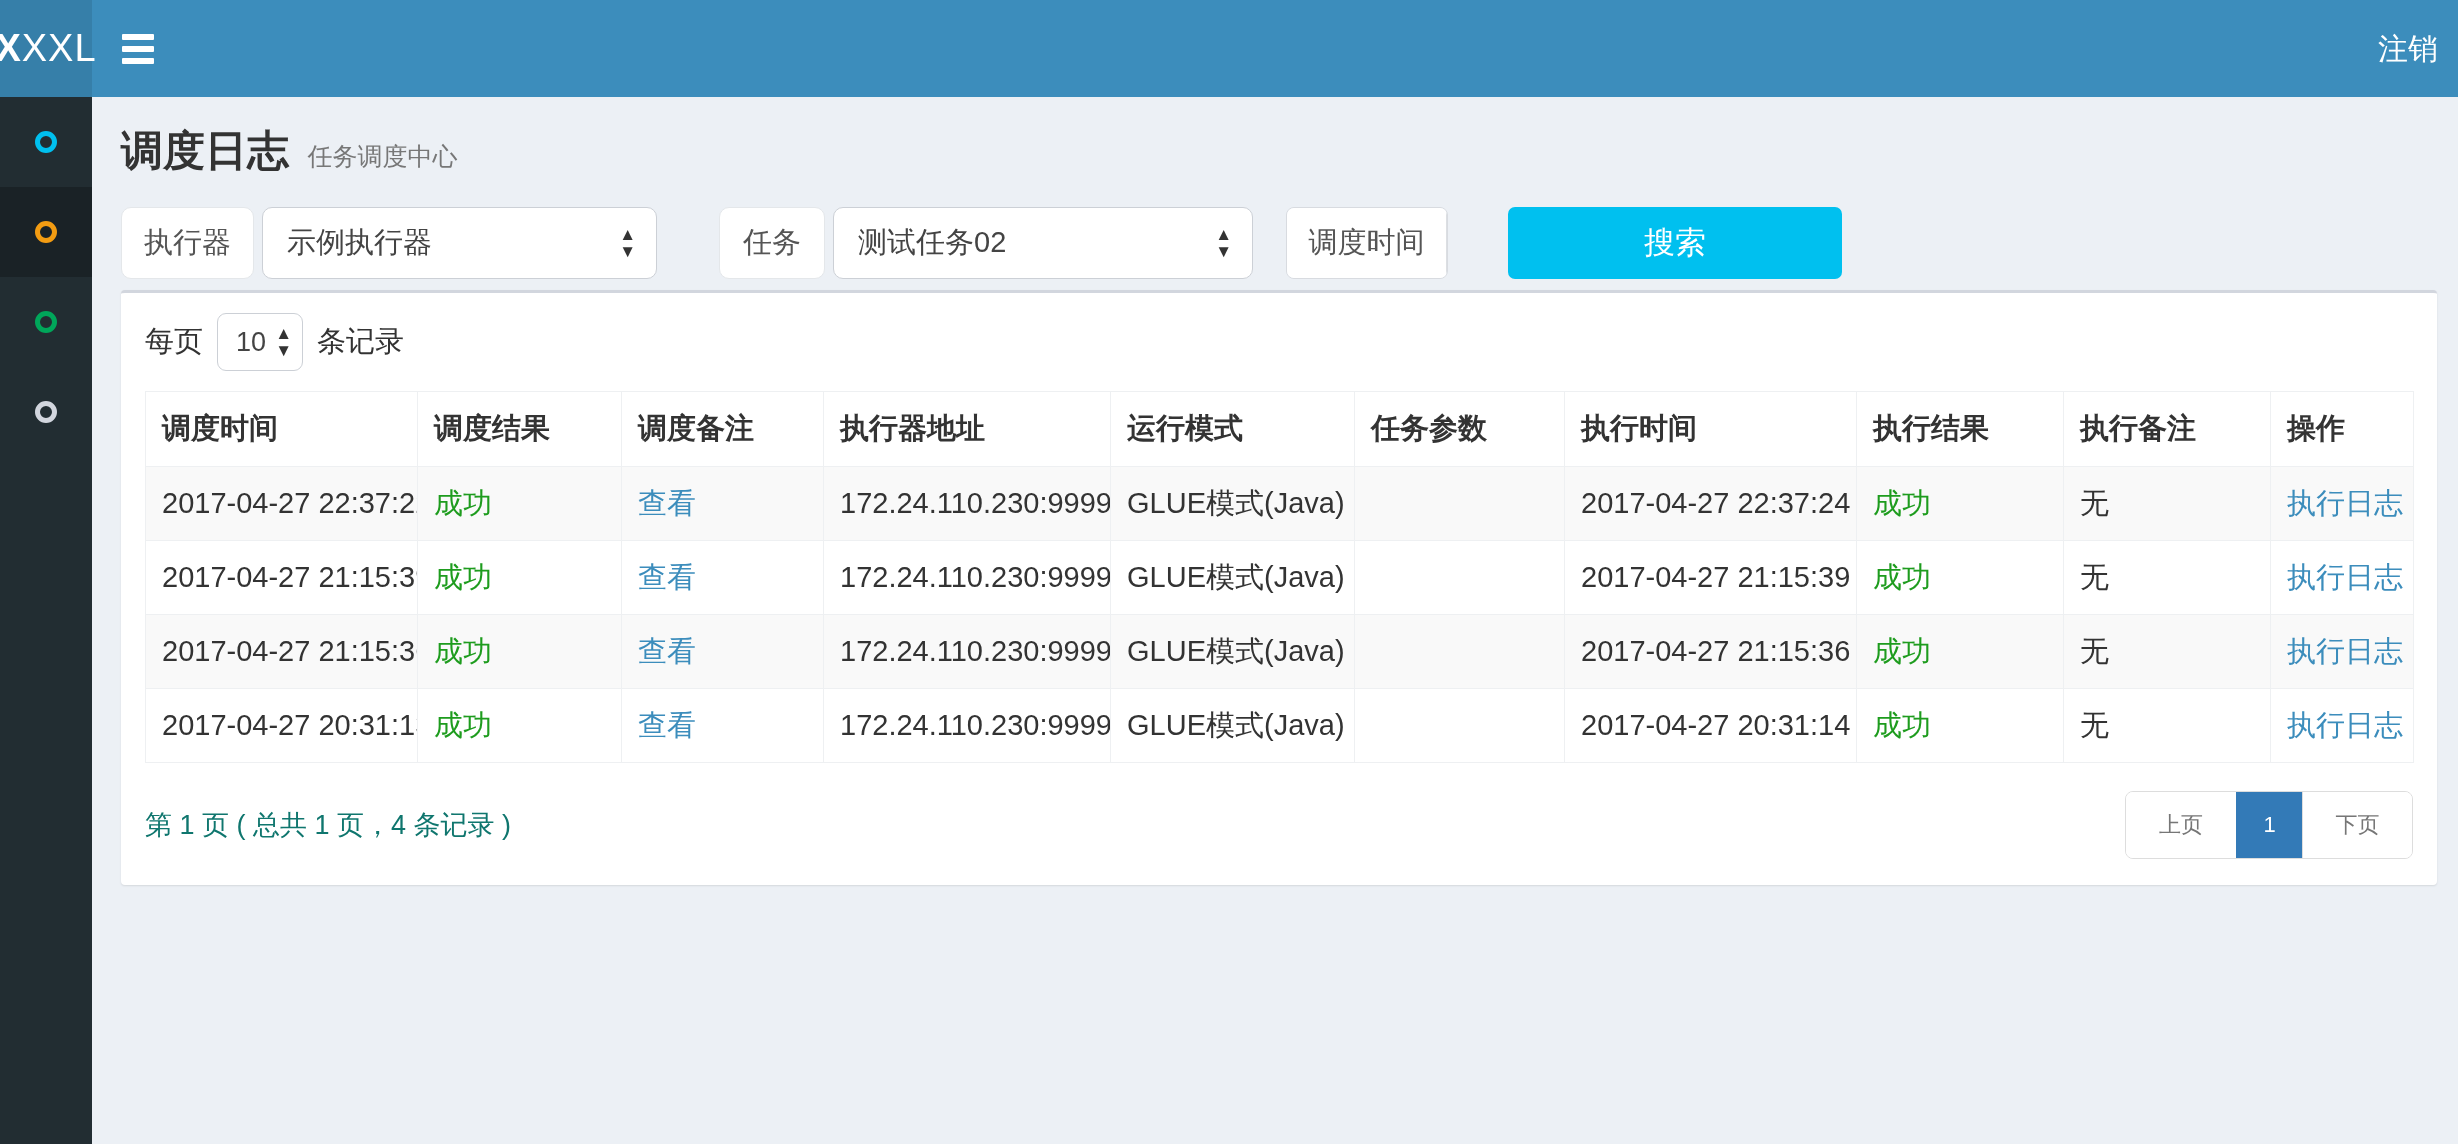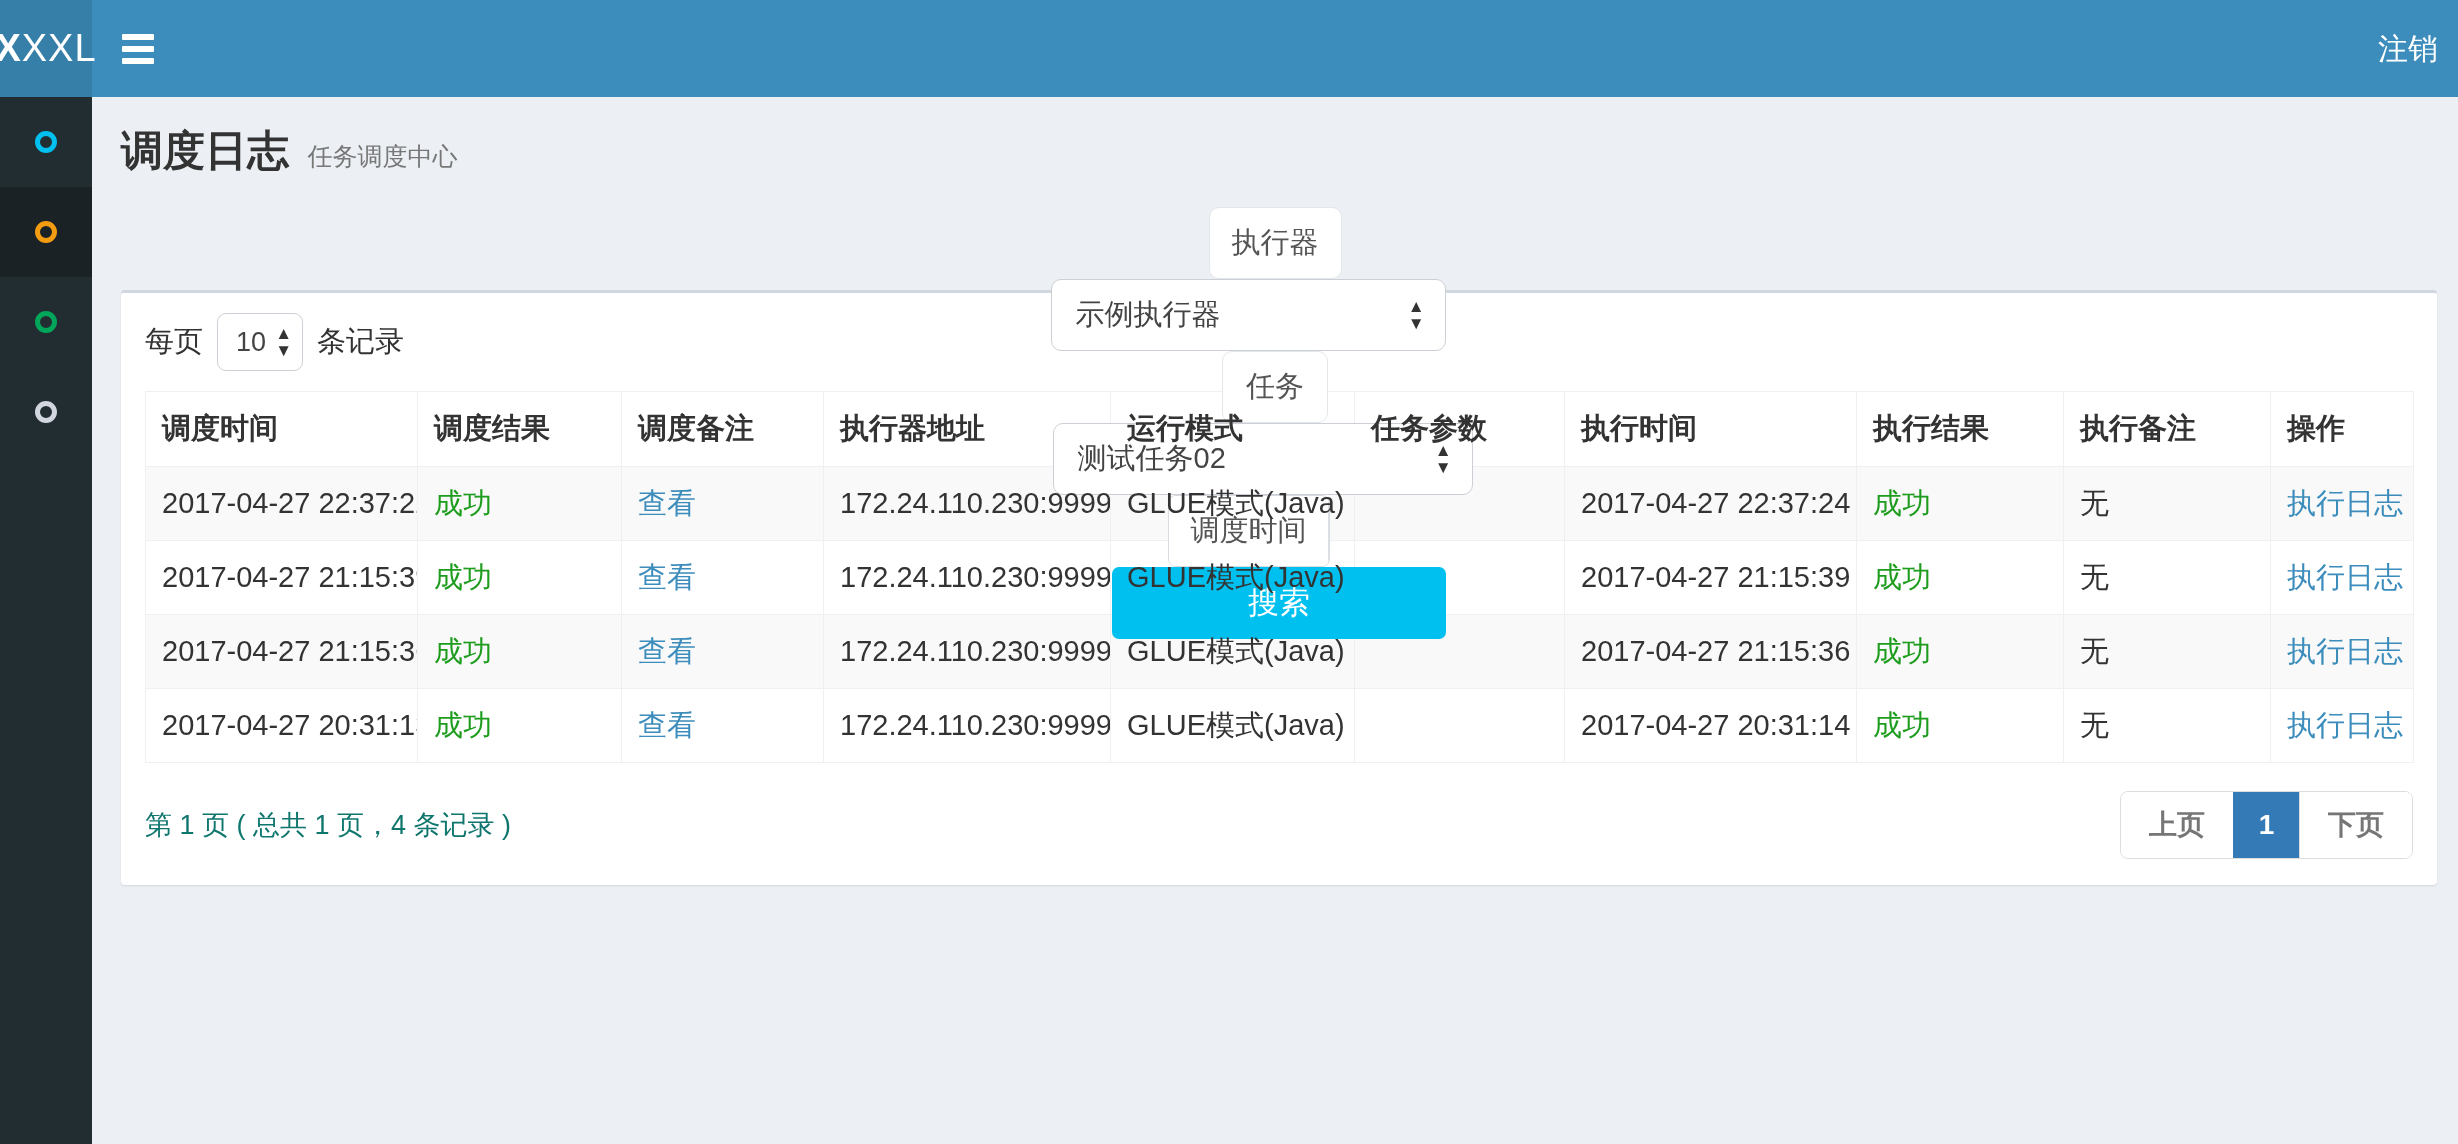--- a/index.html
+++ b/index.html
@@ -33,21 +33,21 @@
   .sidebar { position:absolute; left:0; top:97px; width:92px; height:1047px; background:#222d32; z-index:4; }
   .side-item { height:90px; display:flex; align-items:center; justify-content:center; cursor:pointer; }
   .side-item.active { background:#1a2226; }
   .circle-icon { width:22px; height:22px; border:5px solid #fff; border-radius:50%; }
   
   .content { position:absolute; left:92px; top:97px; width:2366px; padding:0 21px 0 29px; }
   .content-header { padding:26px 0 20px 0; }
   .page-title { display:inline; font-size:42px; font-weight:600; color:#333; margin:0; }
   .page-subtitle { display:inline; font-size:25px; font-weight:400; color:#777; margin-left:14px; }
   
-  .filters { display:flex; align-items:center; height:72px; margin-top:8px;flex-direction:column; }
+  .filters { display:flex; align-items:center; height:72px; margin-top:8px; }
   .addon {
     height:72px; background:#fff; border:1px solid #e4e7ea; border-radius:10px;
     display:flex; align-items:center; justify-content:center;
     font-size:29px; color:#555; flex:none;
   }
   .select-box {
     height:72px; background:#fff; border:1px solid #ccd0d6; border-radius:10px;
     display:flex; align-items:center; padding:0 20px 0 24px;
     font-size:29px; color:#444; cursor:pointer; flex:none;
   }
@@ -98,21 +98,21 @@
   .log-table td { height:74px; color:#333; }
   .log-table tbody tr:nth-child(odd) { background:#f9f9f9; }
   .log-table td.link { color:#3c8dbc; cursor:pointer; }
   .log-table td.success { color:#1e9c1e; }
   
   .pagination-row { display:flex; align-items:center; justify-content:space-between; margin-top:28px; }
   .page-info { font-size:27px; color:#0f766e; }
   .pager { display:flex; border:1px solid #ddd; border-radius:8px; overflow:hidden; height:68px; background:#fff; }
   .pg-btn {
     min-width:110px; padding:0 28px; display:flex; align-items:center; justify-content:center;
-    font-size:28px; color:#767676; background:#fff; cursor:pointer; border-left:1px solid #ddd;font-weight:bold;
+    font-size:22px; color:#767676; background:#fff; cursor:pointer; border-left:1px solid #ddd;
   }
   .pg-btn:first-child { border-left:none; }
   .pg-current { min-width:66px; padding:0 20px; background:#337ab7; color:#fff; border-left:1px solid #337ab7; }
 </style>
 </head>
 <body>
 
 <div class="topbar">
   <div class="logo">
       <b>X</b>

